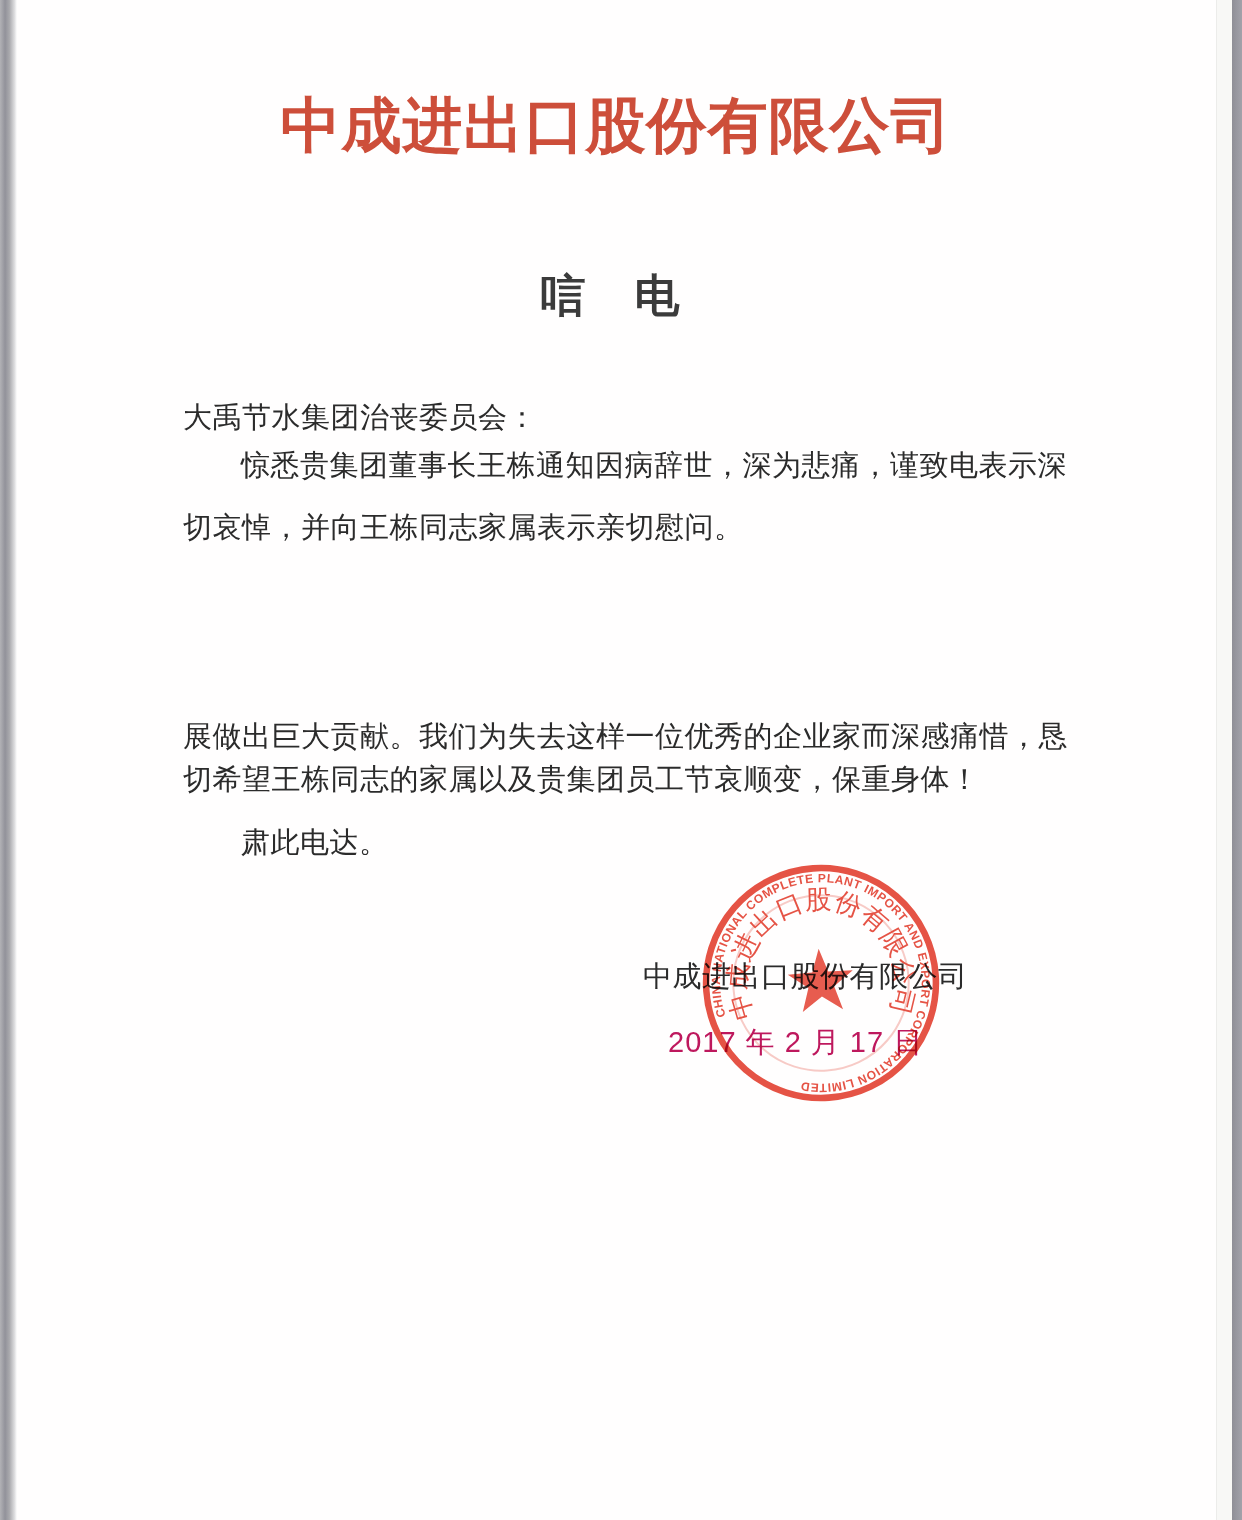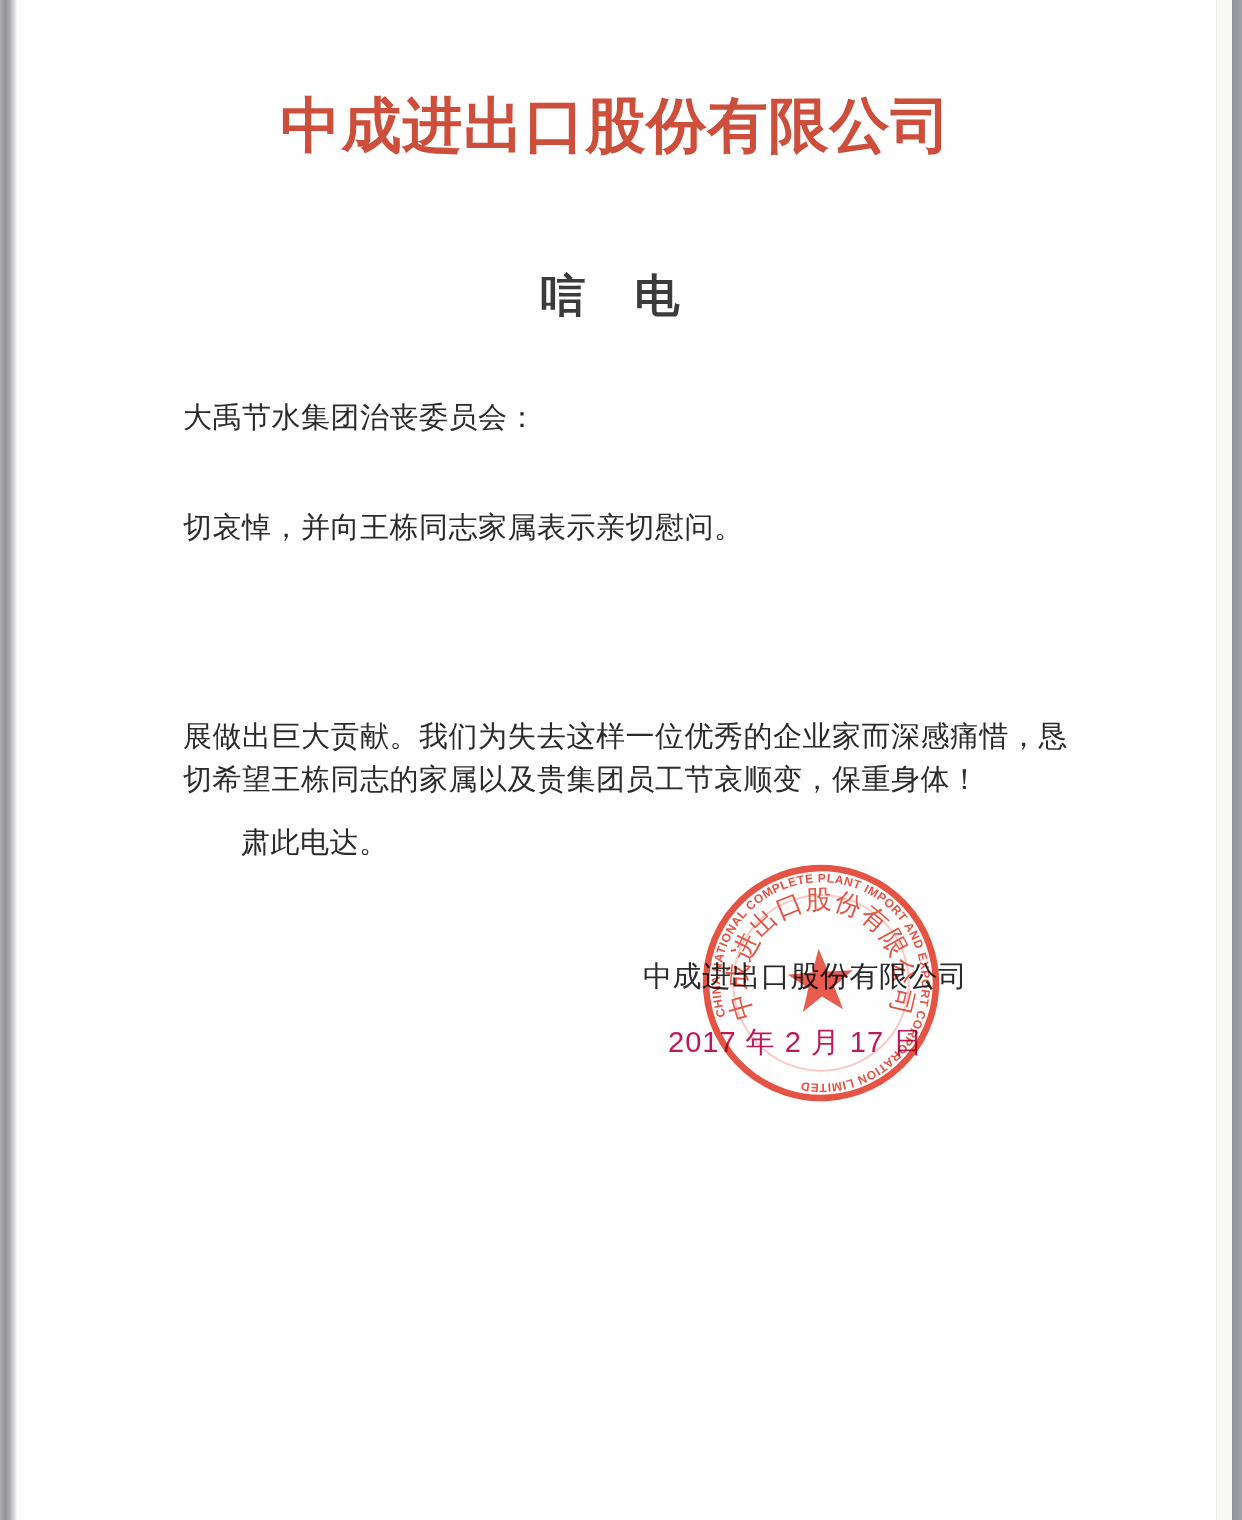--- a/index.html
+++ b/index.html
@@ -81,20 +81,21 @@
 
   <div class="edge-left"></div>
   <div class="edge-right-light"></div>
   <div class="edge-right-grey"></div>
 
   <div class="doc-title">中成进出口股份有限公司</div>
 
   <div class="doc-subtitle">唁　电</div>
 
   <div class="body-line l1">大禹节水集团治丧委员会：</div>
+  <div class="body-line l2">惊悉贵集团董事长王栋通知因病辞世，深为悲痛，谨致电表示深</div>
   <div class="body-line l3">切哀悼，并向王栋同志家属表示亲切慰问。</div>
   <div class="body-line l6">展做出巨大贡献。我们为失去这样一位优秀的企业家而深感痛惜，恳</div>
   <div class="body-line l7">切希望王栋同志的家属以及贵集团员工节哀顺变，保重身体！</div>
   <div class="body-line l8">肃此电达。</div>
 
   <div class="sig-company">中成进出口股份有限公司</div>
   <div class="sig-date">2017 年 2 月 17 日</div>
 
   <svg class="stamp" viewBox="0 0 250 250" xmlns="http://www.w3.org/2000/svg">
 

